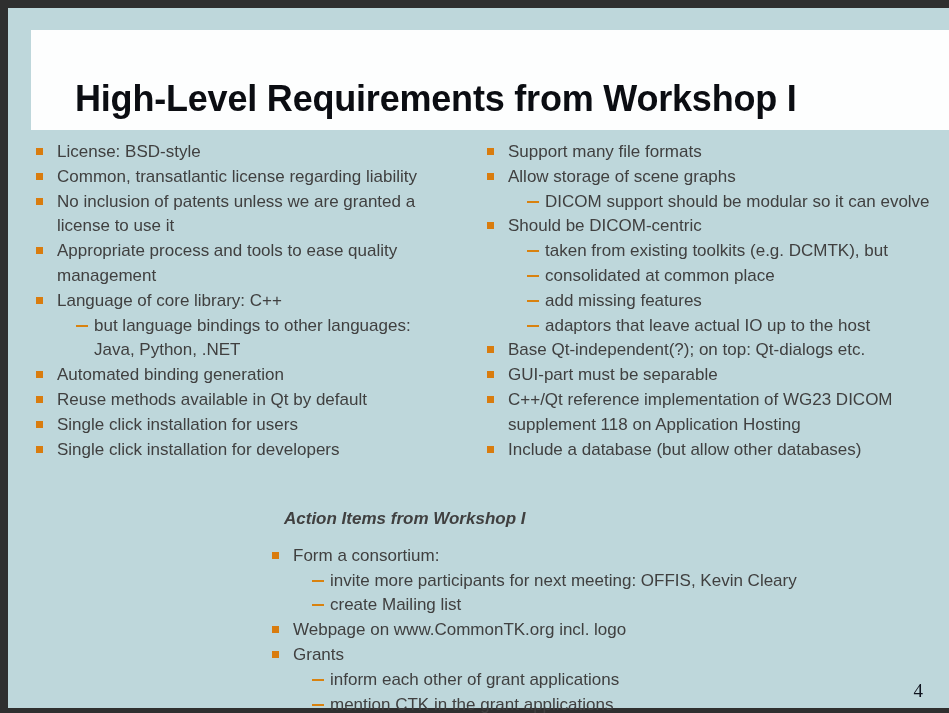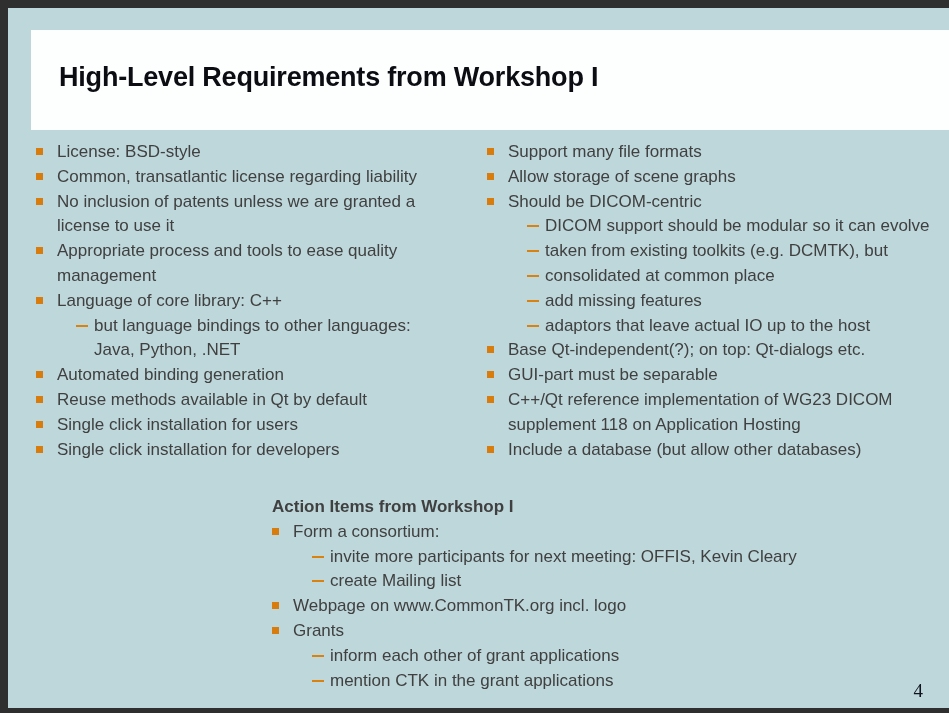--- a/index.html
+++ b/index.html
@@ -11,32 +11,32 @@
   }
   .slide {
     position:absolute; left:8px; top:8px; width:941px; height:700px;
     background:#bed7db;
   }
   .title-bar {
     position:absolute; left:23px; top:22px; right:0; height:100px;
     background:#fdfefe;
   }
   .title-bar h1 {
-    margin:0; padding:32px 0 0 28px;
-    font-size:27px; font-weight:bold; color:#0b0d12;
+    margin:16px; padding:32px 0 0 28px;
+    font-size:36px; font-weight:bold; color:#0b0d12;
     letter-spacing:-0.2px;
   }
   .col {
     position:absolute;
     font-size:17px; line-height:24.8px; color:#404040;
   }
   .col-left  { left:28px;  top:132px; width:410px; }
   .col-right { left:479px; top:132px; width:458px; }
   .action    { left:264px; top:487px; width:650px; }
-  .action-heading { font-weight:bold; margin:0; }
+  .action-heading { font-weight:bold; margin:12px;font-style:italic; }
   .item { display:flex; align-items:flex-start; }
   .item .sq {
     flex:0 0 7px; width:7px; height:7px;
     background:#d97c0e; margin:8px 14px 0 0;
   }
   .item .dash { display:none; }
   .item.lvl2 { margin-left:40px; }
   .item.lvl2 .dash {
     display:block; flex:0 0 12px; width:12px; height:2px;
     background:#d9820f; margin:11px 6px 0 0;
@@ -116,29 +116,29 @@
   <div class="item">
         <span class="sq"></span>
 
         <span class="txt">Support many file formats</span>
       </div>
       <div class="item">
         <span class="sq"></span>
 
         <span class="txt">Allow storage of scene graphs</span>
       </div>
+      <div class="item lvl2">
+
+        <span class="dash"></span>
+        <span class="txt">DICOM support should be modular so it can evolve</span>
+      </div>
       <div class="item">
         <span class="sq"></span>
 
         <span class="txt">Should be DICOM-centric</span>
-      </div>
-      <div class="item lvl2">
-
-        <span class="dash"></span>
-        <span class="txt">DICOM support should be modular so it can evolve</span>
       </div>
       <div class="item lvl2">
 
         <span class="dash"></span>
         <span class="txt">taken from existing toolkits (e.g. DCMTK), but</span>
       </div>
       <div class="item lvl2">
 
         <span class="dash"></span>
         <span class="txt">consolidated at common place</span>

